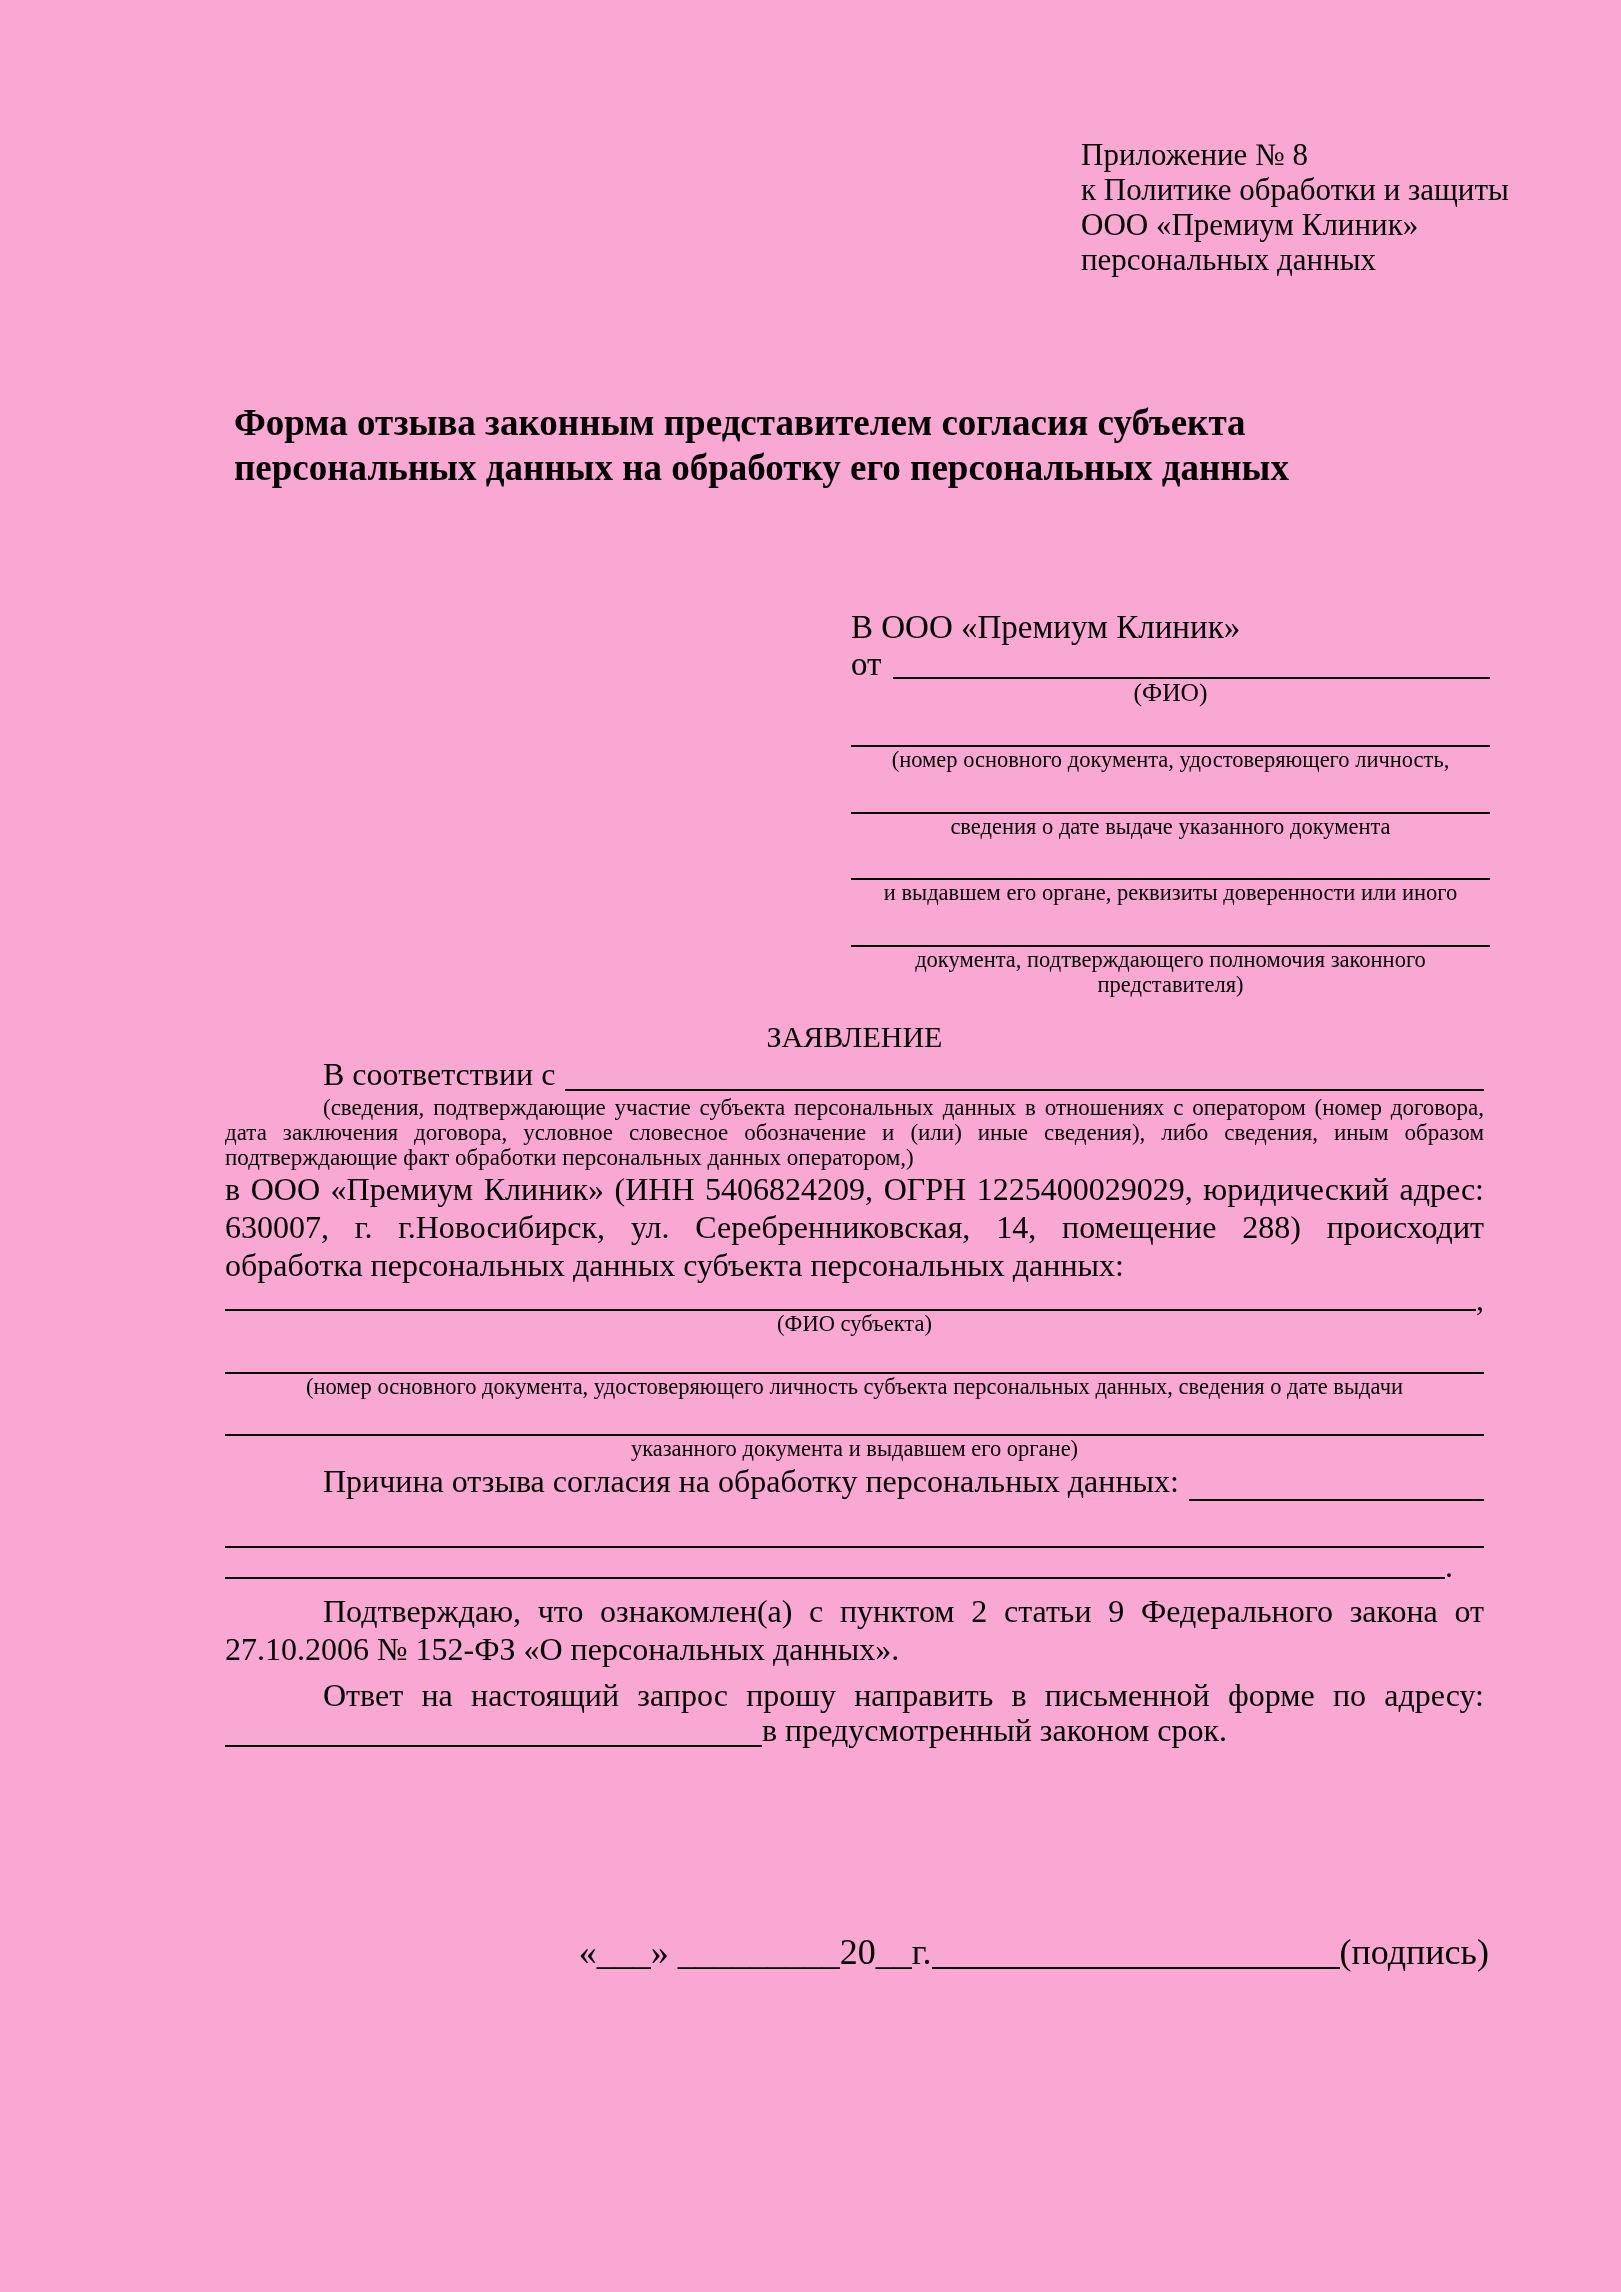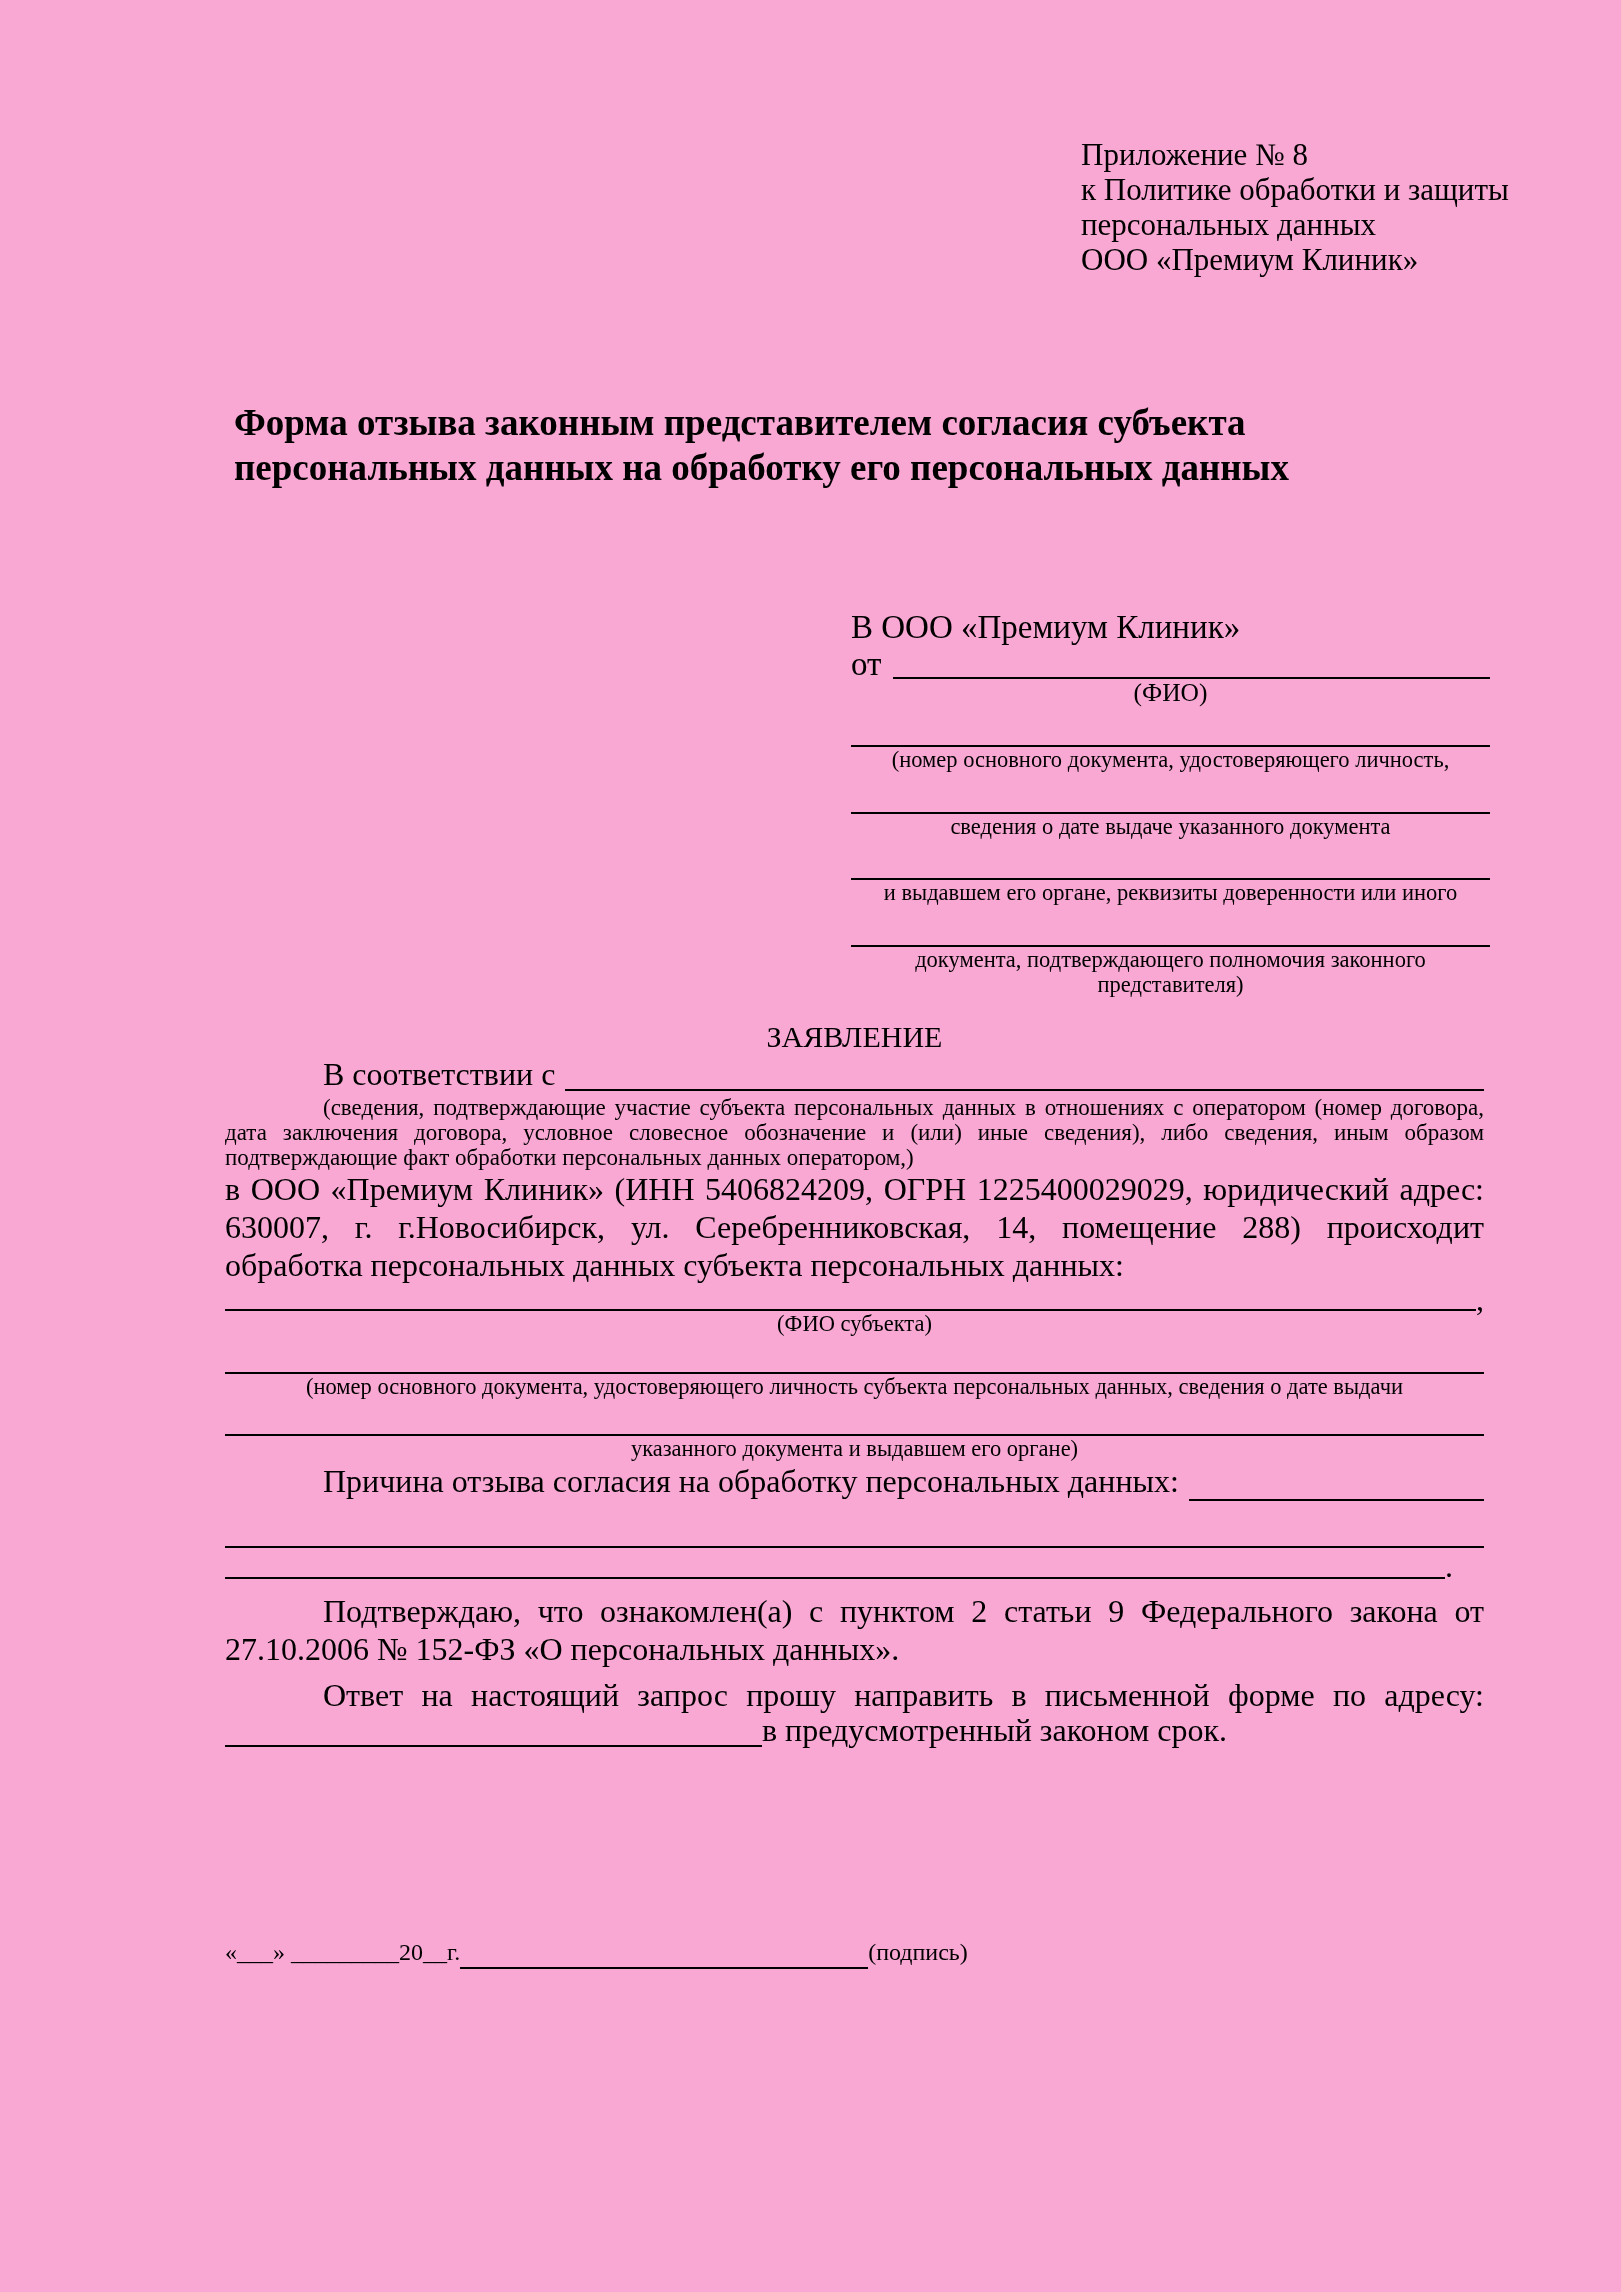--- a/index.html
+++ b/index.html
@@ -50,37 +50,37 @@
   .reason-row .lead{line-height:39px;white-space:nowrap;}
   .reason-row .ul{margin-left:9.8px;}
   .cf-par{text-indent:98px;margin-top:13.7px;}
   .reply-p{text-indent:98px;text-align:justify;text-align-last:justify;margin-top:7.8px;}
   .reply-row{display:flex;align-items:flex-end;height:33px;}
   .reply-row .ulfix{width:537px;border-bottom:2.9px solid #000;height:100%;}
   .reply-row .suffix{line-height:33px;white-space:nowrap;}
   
   .footer{
     position:absolute;left:225px;top:1936px;width:1264px;
-    display:flex;justify-content:flex-start;align-items:flex-end;font-size:24px;
+    display:flex;justify-content:flex-end;align-items:flex-end;font-size:36px;
   }
   .sig-group{display:flex;align-items:flex-end;}
   .sig-group .ulfix{width:408px;border-bottom:2.9px solid #000;height:29px;}
   .sig-group .sig-cap{line-height:33px;white-space:nowrap;}
   .date-text{line-height:33px;}
 </style>
 </head>
 <body>
 
 <div class="page">
 
   <div class="appendix">
     <div>Приложение № 8</div>
     <div>к Политике обработки и защиты</div>
+    <div>ООО «Премиум Клиник»</div>
     <div>персональных данных</div>
-    <div>ООО «Премиум Клиник»</div>
   </div>
 
   <div class="title">Форма отзыва законным представителем согласия субъекта персональных данных на обработку его персональных данных</div>
 
   <div class="addr">
     <div class="addr-org">В ООО «Премиум Клиник»</div>
     <div class="from-row">
       <span class="lead">от</span>
       <div class="ul"></div>
     </div>

